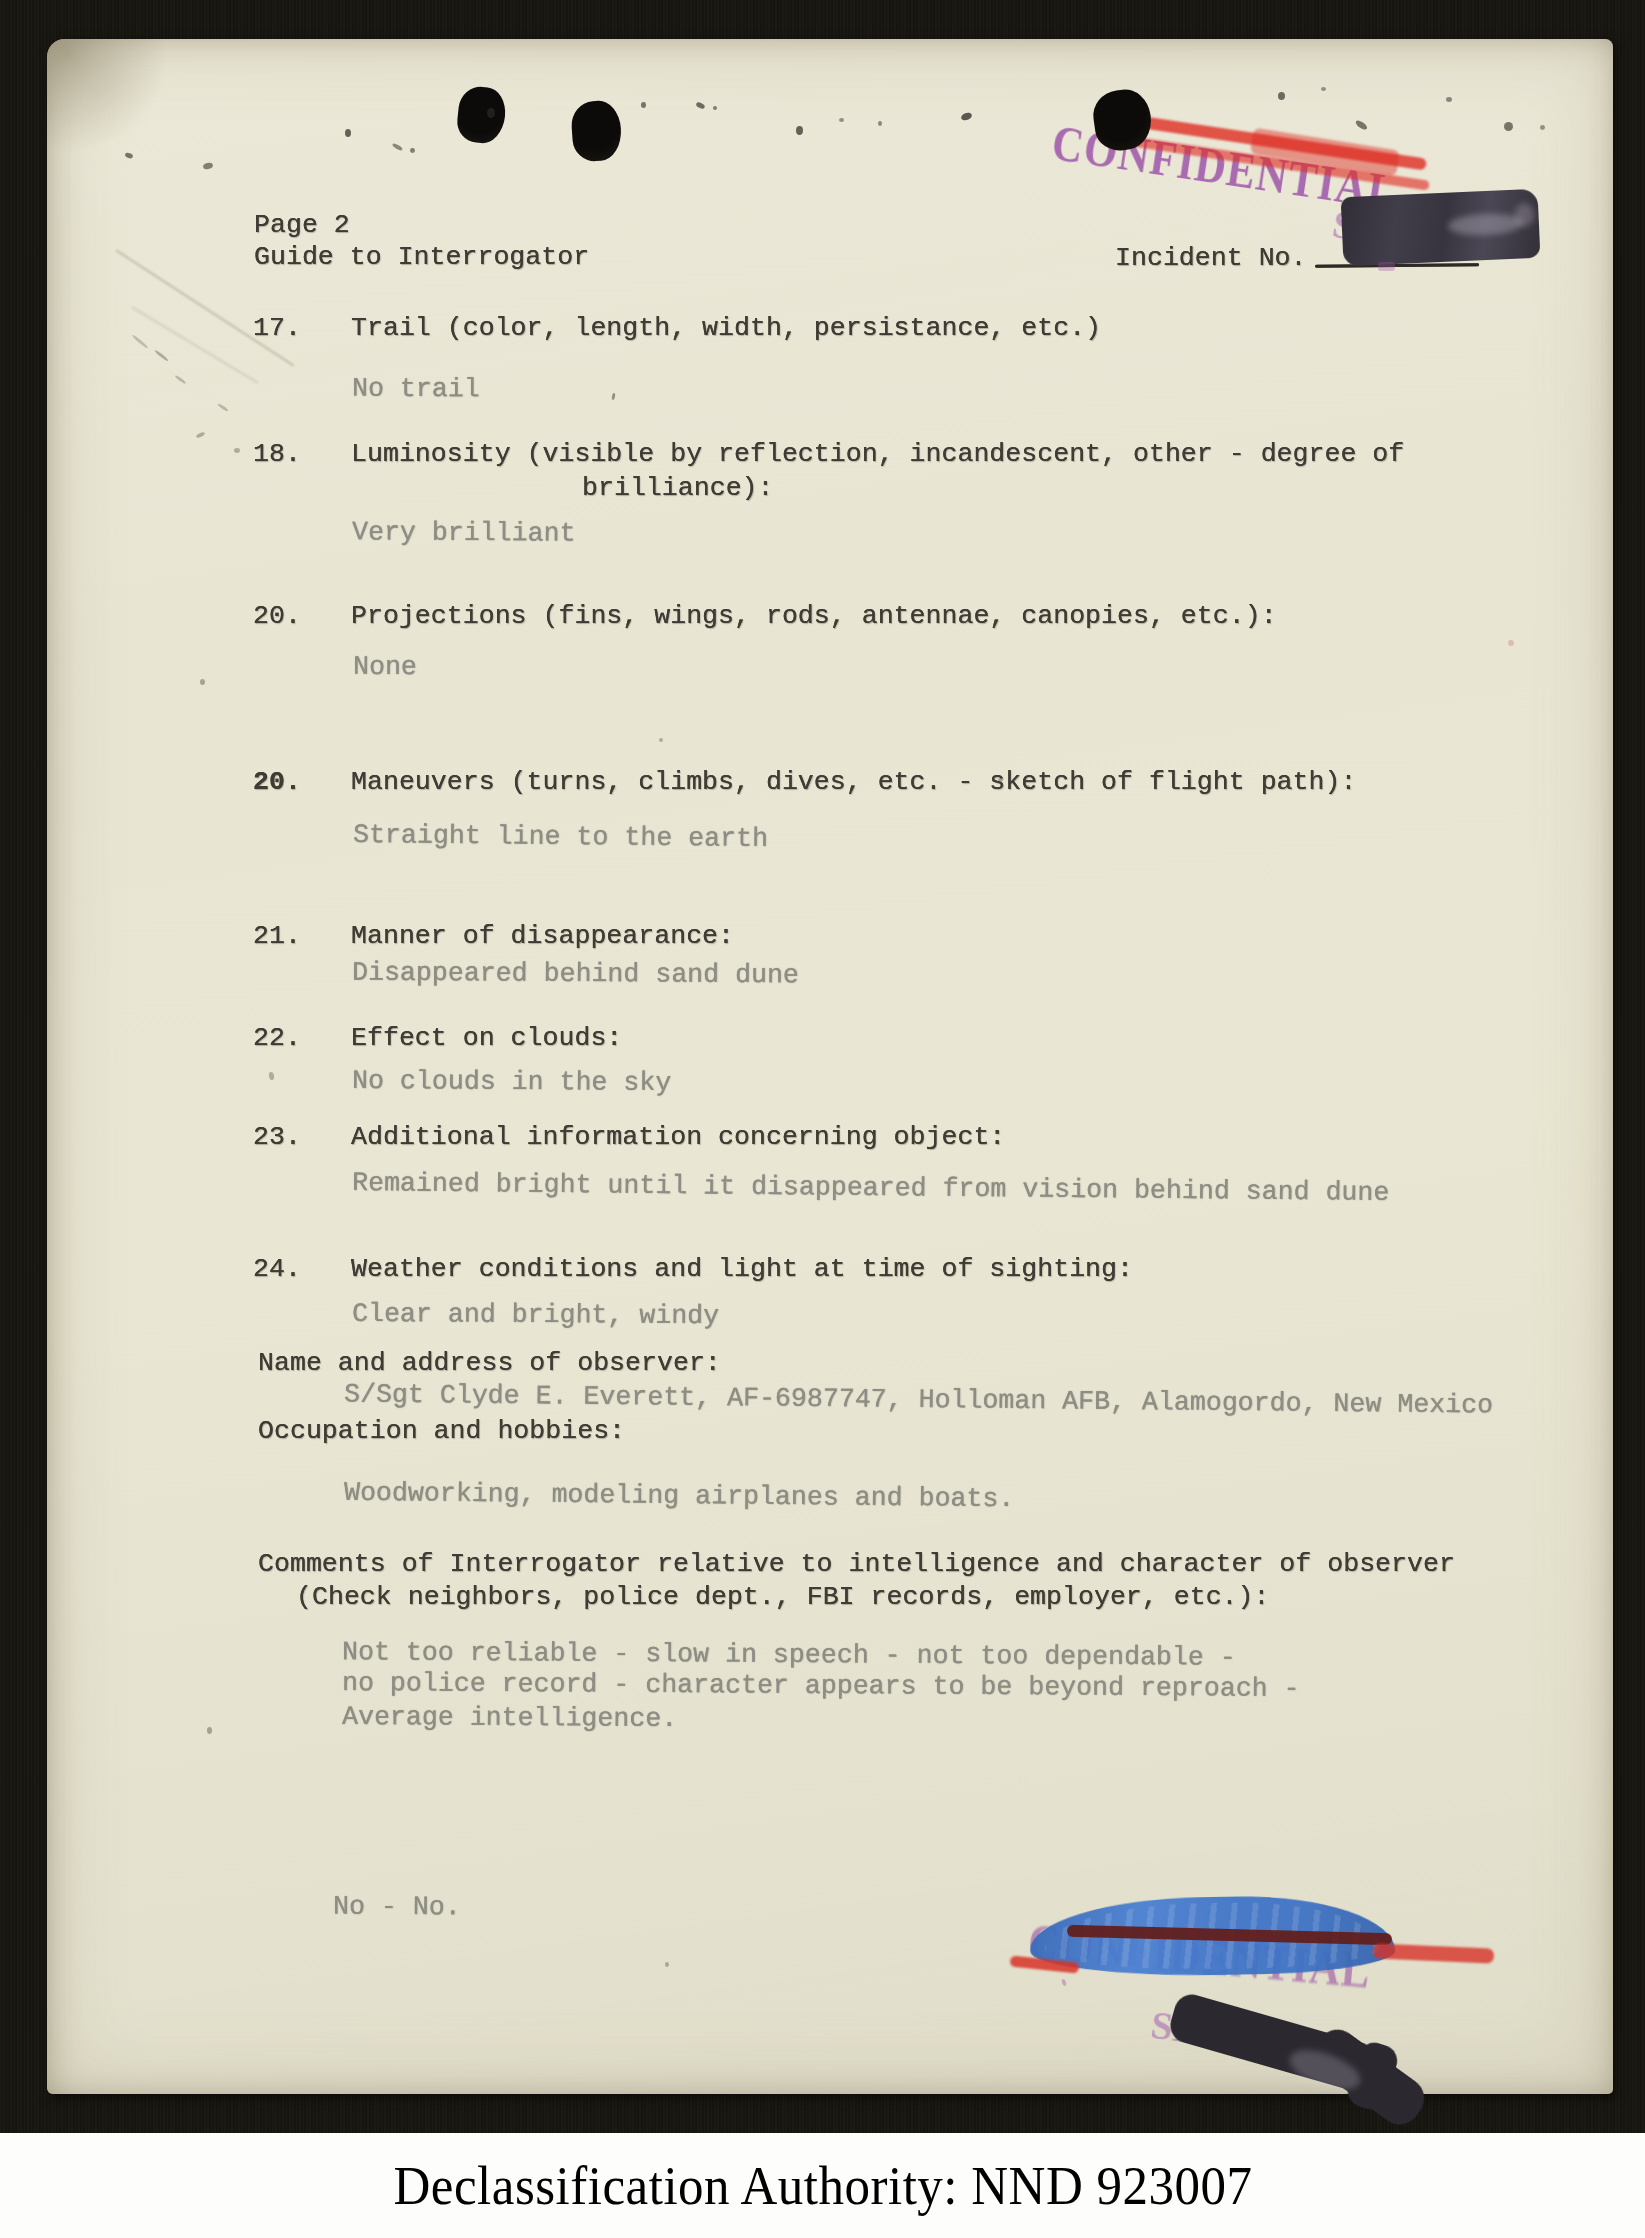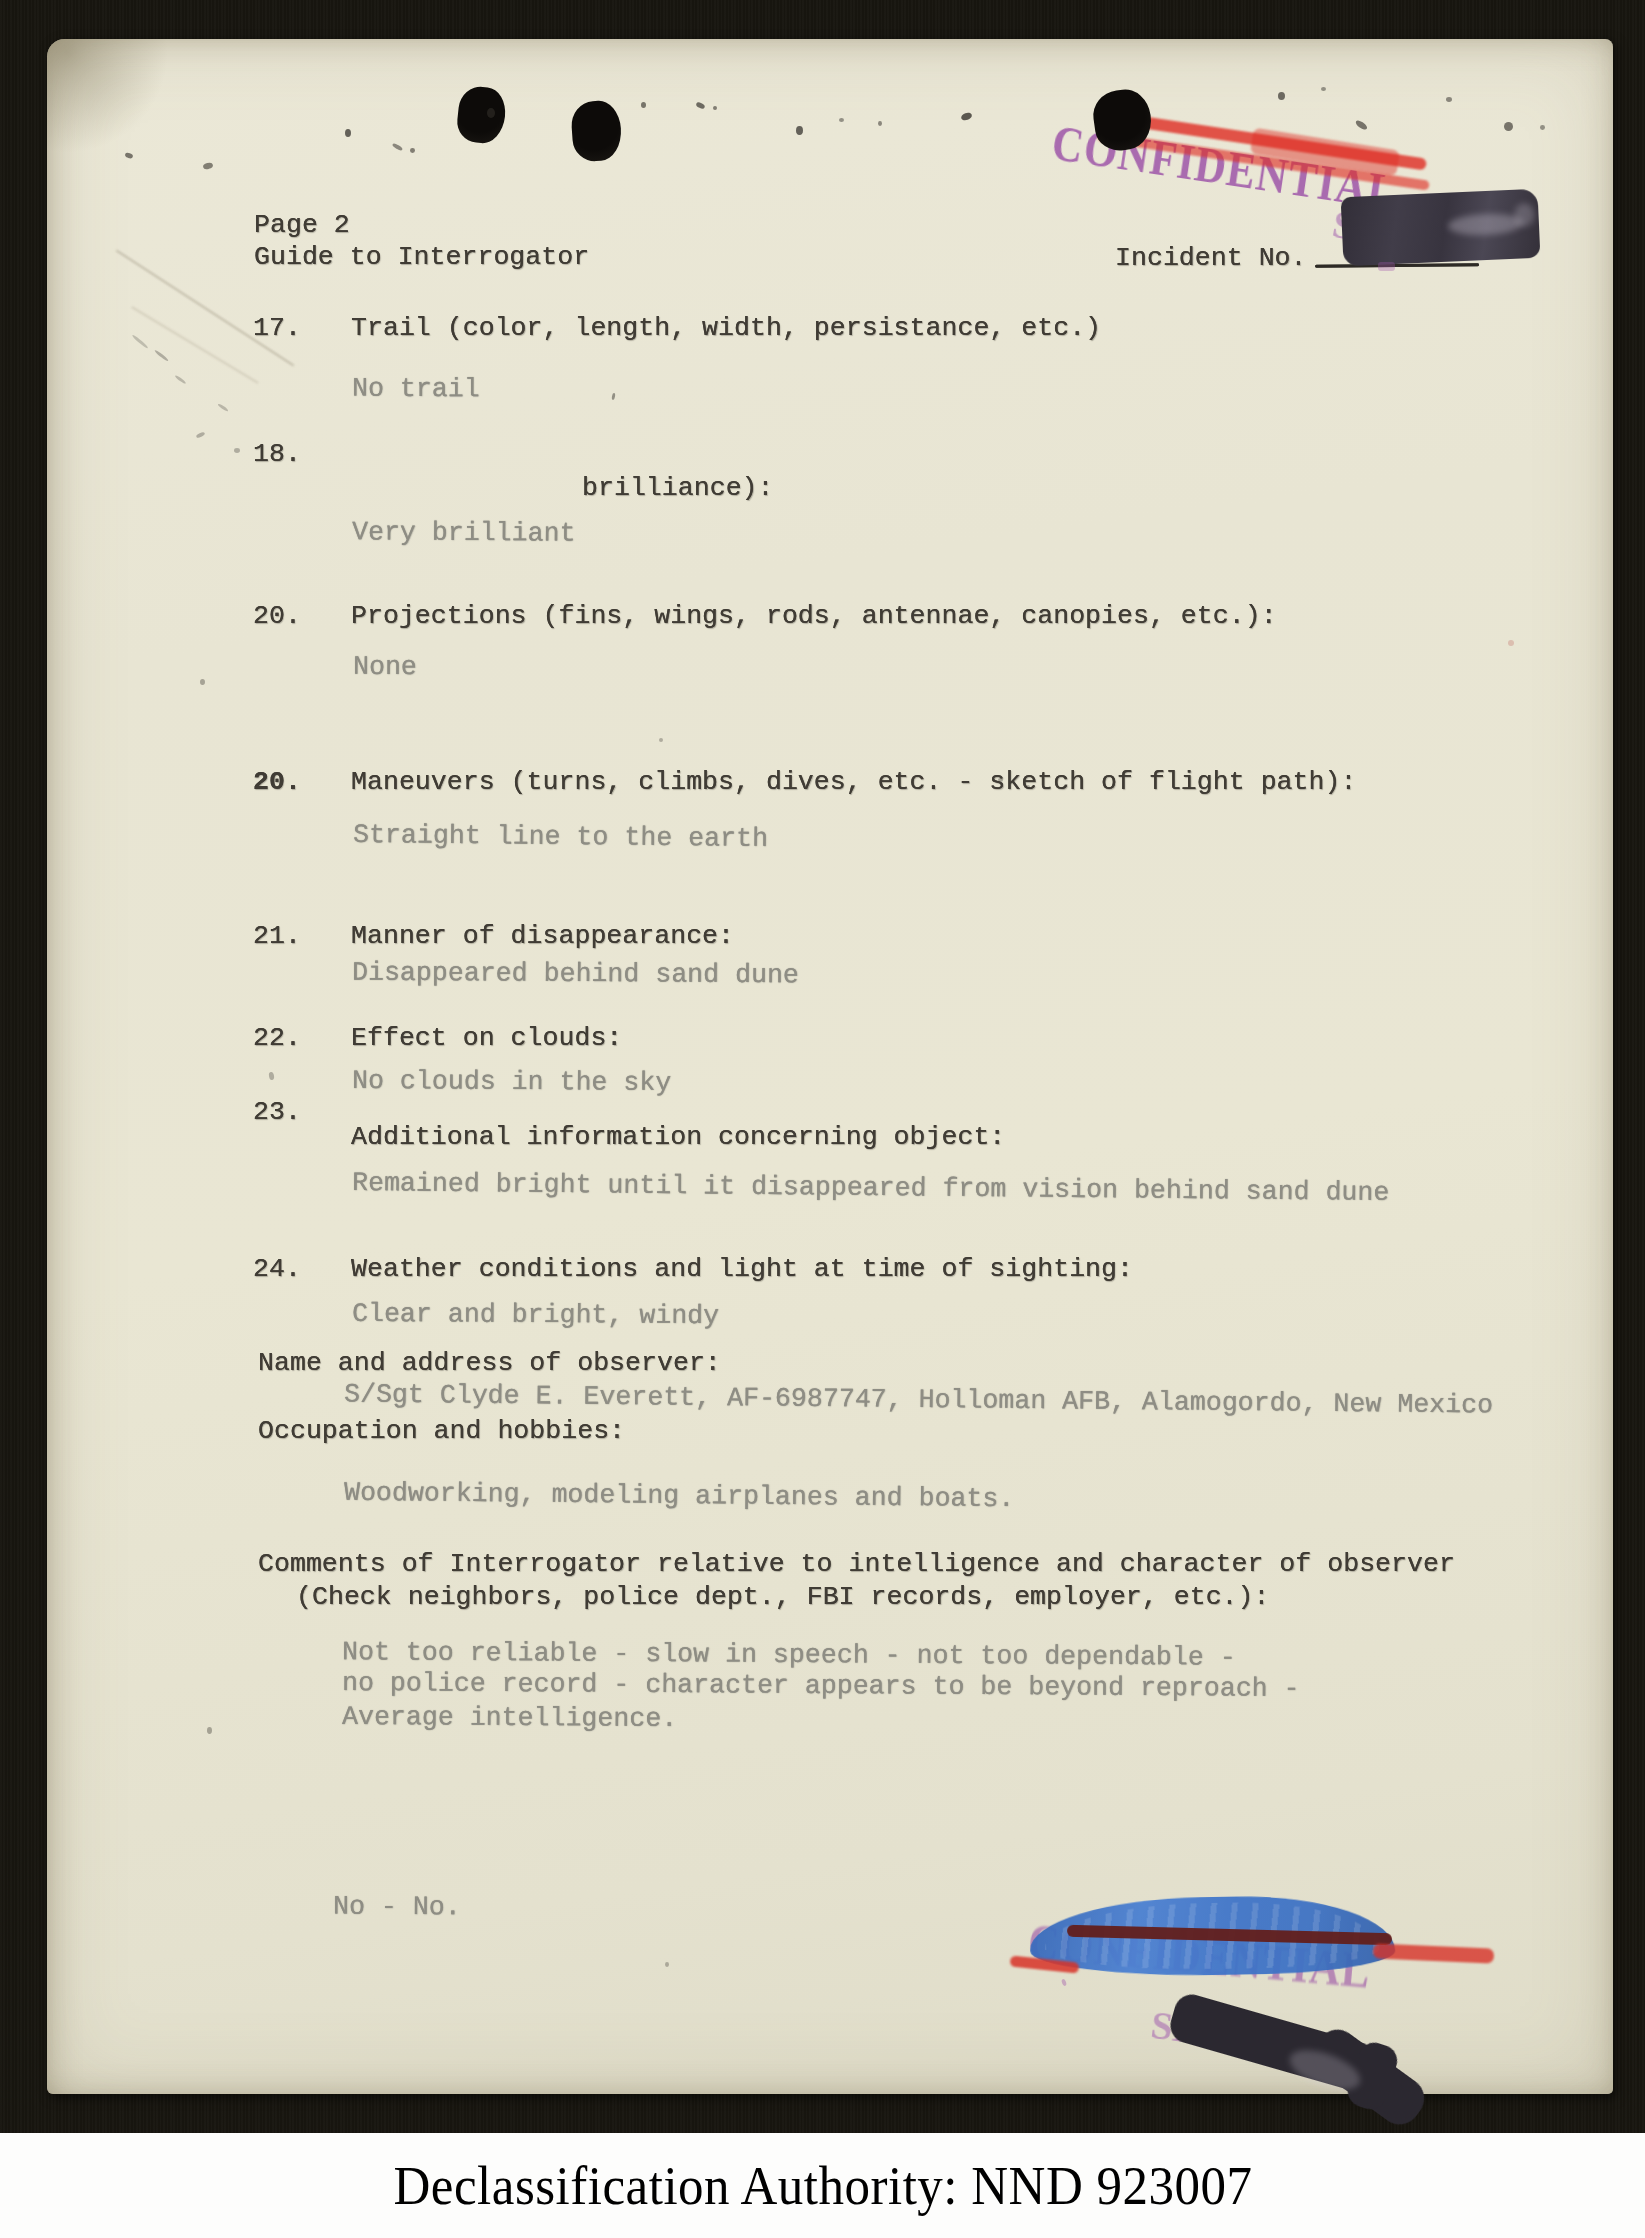--- a/index.html
+++ b/index.html
@@ -129,40 +129,41 @@
     <div class="smear" style="left:54%;top:34%;width:38%;height:30%;"></div>
     <div class="smear" style="left:88%;top:20%;width:10%;height:34%;opacity:.8;"></div>
   </div>
   <div class="purple-frag" style="left:1331px;top:223px;width:16.7px;height:8.9px;opacity:.6;"></div>
 
   <div class="ln q" style="left:206px;top:274px;">17.</div>
   <div class="ln q" style="left:304px;top:274px;">Trail (color, length, width, persistance, etc.)</div>
   <div class="ln a t1" style="left:305px;top:335px;">No trail</div>
 
   <div class="ln q" style="left:206px;top:400px;">18.</div>
+  <div class="ln q" style="left:304px;top:400px;">Luminosity (visible by reflection, incandescent, other - degree of</div>
   <div class="ln q" style="left:535px;top:434px;">brilliance):</div>
   <div class="ln a t1" style="left:305px;top:479px;">Very brilliant</div>
 
   <div class="ln q" style="left:206px;top:562px;">20.</div>
   <div class="ln q" style="left:304px;top:562px;">Projections (fins, wings, rods, antennae, canopies, etc.):</div>
   <div class="ln a t1" style="left:306px;top:613px;">None</div>
 
   <div class="ln q" style="left:206px;top:728px;font-weight:bold;">20.</div>
   <div class="ln q" style="left:304px;top:728px;">Maneuvers (turns, climbs, dives, etc. - sketch of flight path):</div>
   <div class="ln a t2" style="left:306px;top:783px;">Straight line to the earth</div>
 
   <div class="ln q" style="left:206px;top:882px;">21.</div>
   <div class="ln q" style="left:304px;top:882px;">Manner of disappearance:</div>
   <div class="ln a t1" style="left:305px;top:920px;">Disappeared behind sand dune</div>
 
   <div class="ln q" style="left:206px;top:984px;">22.</div>
   <div class="ln q" style="left:304px;top:984px;">Effect on clouds:</div>
   <div class="ln a t1" style="left:305px;top:1028px;">No clouds in the sky</div>
 
-  <div class="ln q" style="left:206px;top:1058px;">23.</div>
+  <div class="ln q" style="left:206px;top:1083px;">23.</div>
   <div class="ln q" style="left:304px;top:1083px;">Additional information concerning object:</div>
   <div class="ln a t2" style="left:305px;top:1134px;">Remained bright until it disappeared from vision behind sand dune</div>
 
   <div class="ln q" style="left:206px;top:1215px;">24.</div>
   <div class="ln q" style="left:304px;top:1215px;">Weather conditions and light at time of sighting:</div>
   <div class="ln a t1" style="left:305px;top:1261px;">Clear and bright, windy</div>
 
   <div class="ln q" style="left:211px;top:1309px;">Name and address of observer:</div>
   <div class="ln a t2" style="left:297px;top:1346px;">S/Sgt Clyde E. Everett, AF-6987747, Holloman AFB, Alamogordo, New Mexico</div>
   <div class="ln q" style="left:211px;top:1377px;">Occupation and hobbies:</div>

